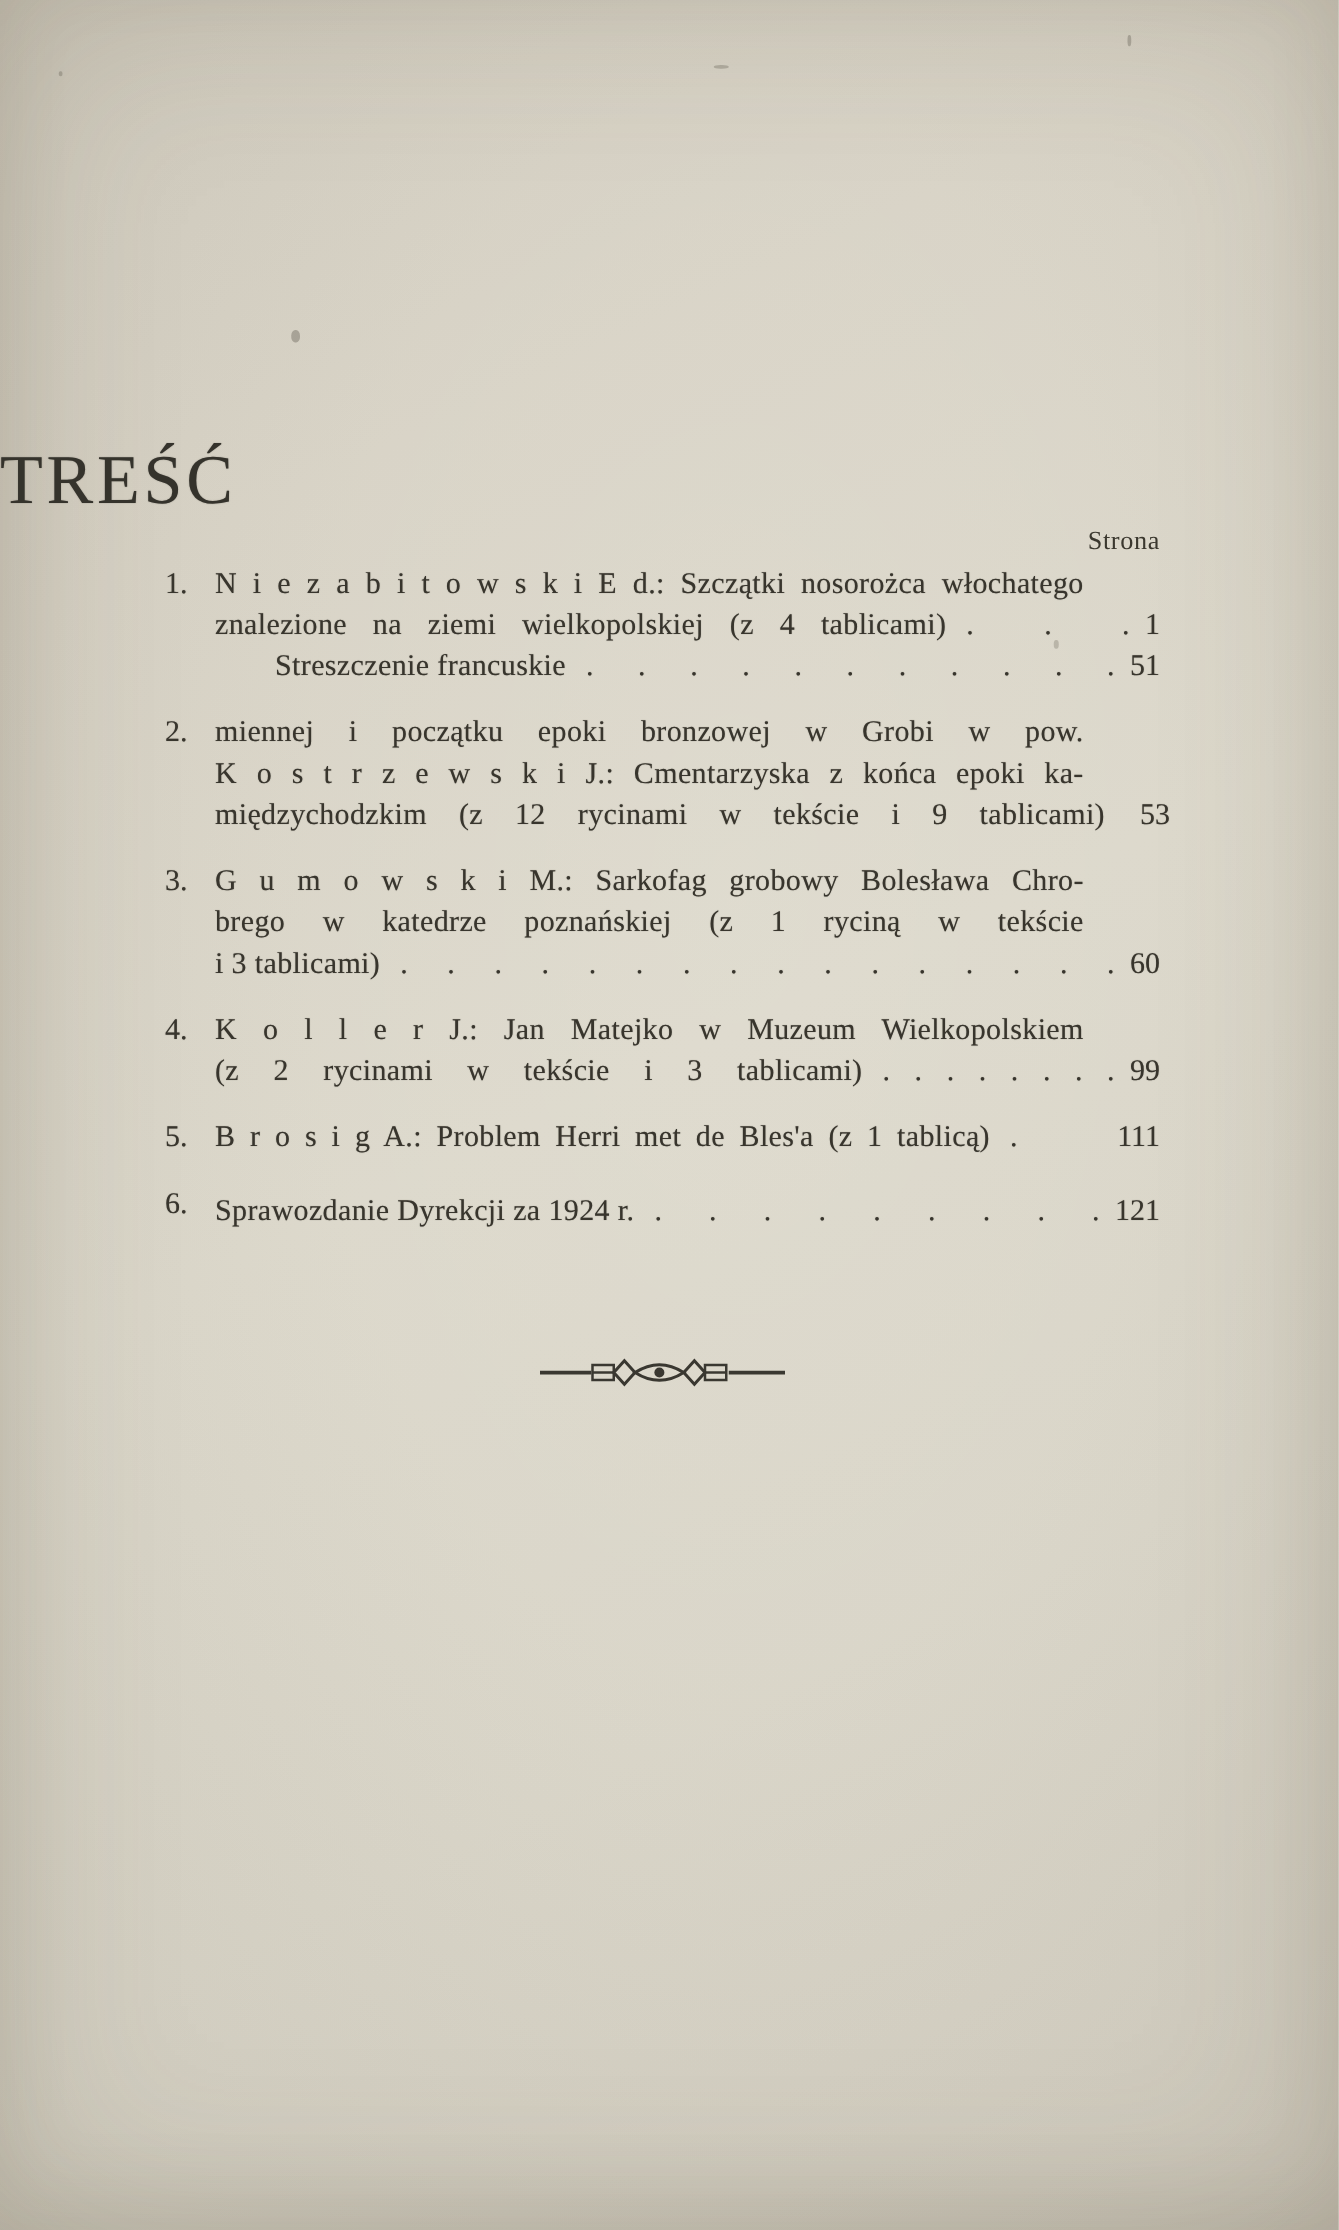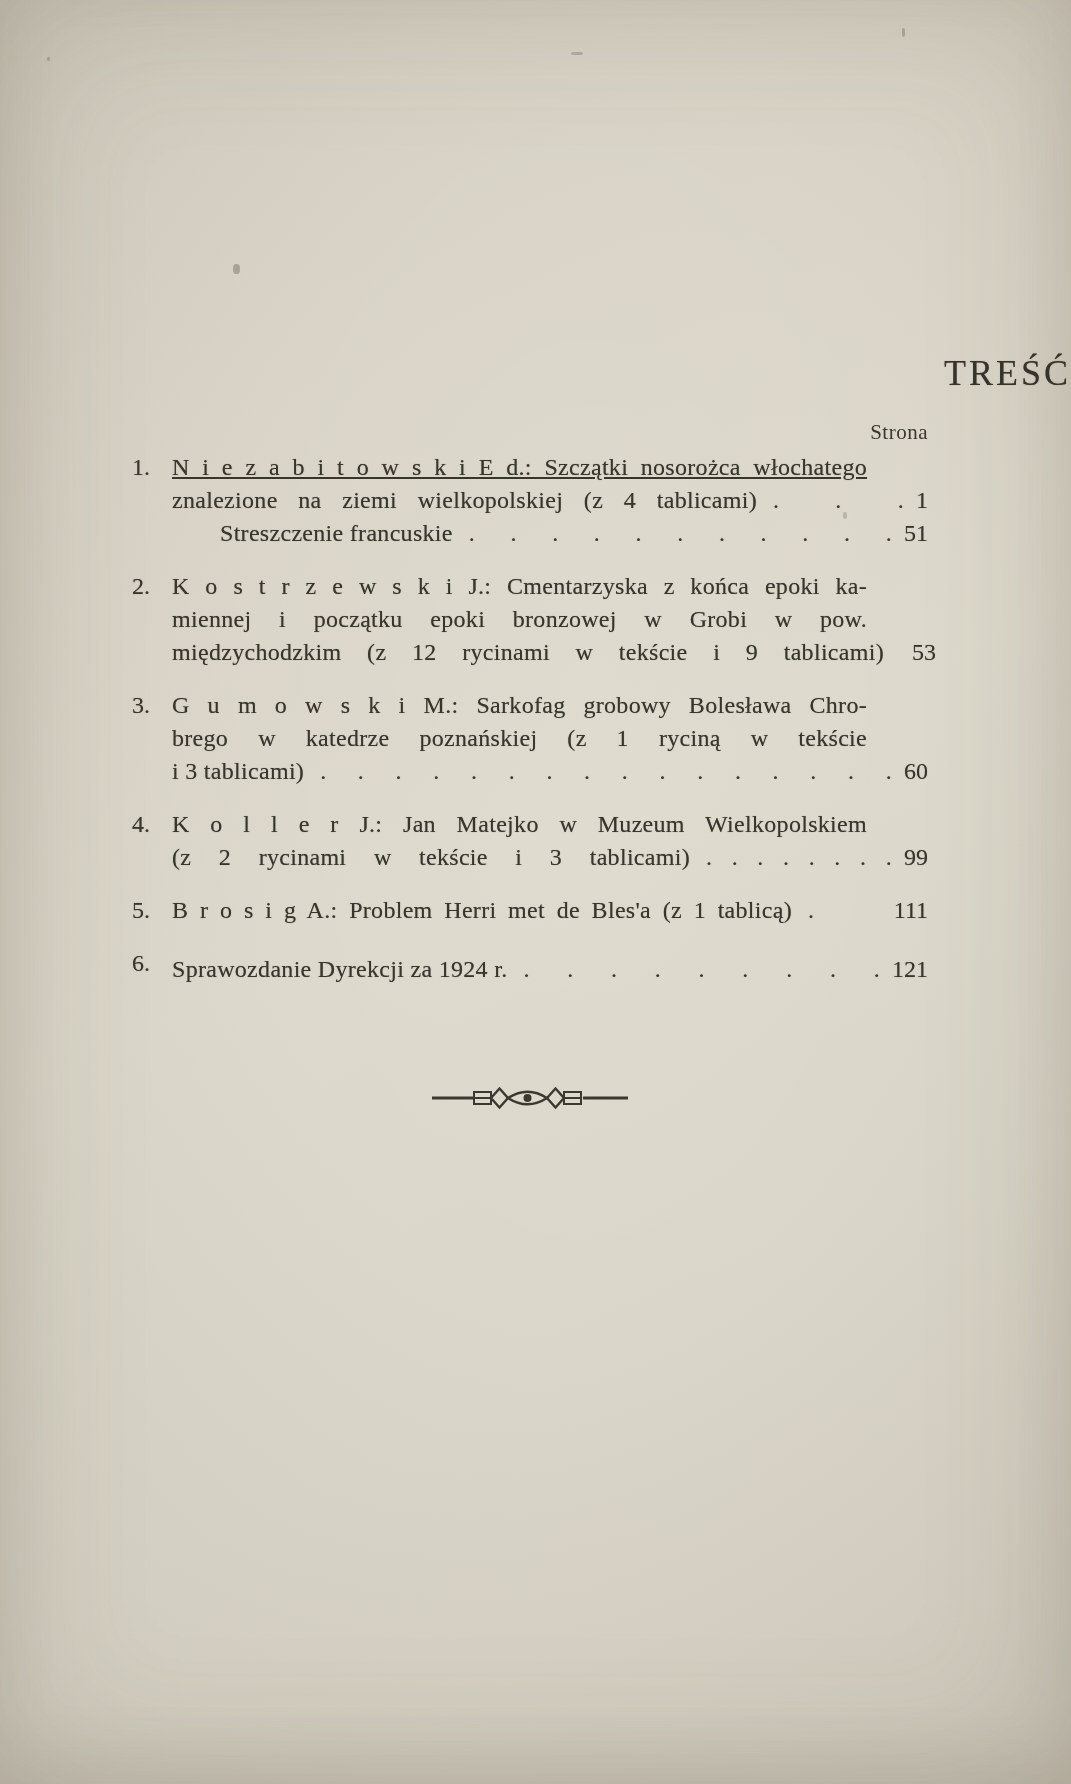--- a/index.html
+++ b/index.html
@@ -9,21 +9,21 @@
     font-family:"Liberation Serif","DejaVu Serif",serif;
     color:#38352d;
   }
   .vignette{
     position:absolute;inset:0;pointer-events:none;
     background:radial-gradient(ellipse at 55% 40%,rgba(255,255,248,0.10) 0%,rgba(255,255,248,0.03) 40%,rgba(72,64,48,0.07) 100%);
     box-shadow:inset 0 0 150px rgba(86,76,58,0.18), inset 0 -25px 60px rgba(86,76,58,0.10);
   }
   .page-title{
     position:absolute;top:352px;left:0;width:100%;
-    text-align:right;font-size:36px;letter-spacing:3px;
+    text-align:left;font-size:56px;letter-spacing:3px;
     color:#35332c;text-shadow:0 0 1px rgba(53,51,44,0.45);
   }
   .strona{
     position:absolute;top:420px;left:132px;width:796px;
     text-align:right;font-size:21px;letter-spacing:0.5px;
     color:#3b382f;
   }
   .toc{
     position:absolute;top:451px;left:132px;width:796px;
     font-size:24px;color:#38352d;text-shadow:0 0 0.8px rgba(56,53,45,0.5);
@@ -46,42 +46,42 @@
 
 <div class="page-title">TREŚĆ</div>
 
 <div class="strona">Strona</div>
 
 <div class="toc">
     <div class="entry">
       <div class="entry-number">1.</div>
       <div class="entry-lines">
         <div class="line">
-          <span class="t justify" style="width: 695px; text-decoration: underline;">N i e z a b i t o w s k i  E d.:  Szczątki nosorożca włochatego</span>
+          <span class="t justify" style="width: 695px;">N i e z a b i t o w s k i  E d.:  Szczątki nosorożca włochatego</span>
         </div>
         <div class="line">
           <span class="t justify" style="width: 585px;">znalezione na ziemi wielkopolskiej (z 4 tablicami)</span>
           <span class="dots">. . .</span>
           <span class="pg">1</span>
         </div>
         <div class="line" style="padding-left: 48px;">
           <span class="t">Streszczenie francuskie</span>
           <span class="dots">. . . . . . . . . . .</span>
           <span class="pg">51</span>
         </div>
       </div>
     </div>
     <div class="entry">
       <div class="entry-number">2.</div>
       <div class="entry-lines">
         <div class="line">
-          <span class="t justify" style="width: 695px;">K o s t r z e w s k i  J.:  Cmentarzyska z końca epoki ka-</span>
+          <span class="t justify" style="width: 695px;">miennej i początku epoki bronzowej w Grobi w pow.</span>
         </div>
         <div class="line">
-          <span class="t justify" style="width: 695px;">miennej i początku epoki bronzowej w Grobi w pow.</span>
+          <span class="t justify" style="width: 695px;">K o s t r z e w s k i  J.:  Cmentarzyska z końca epoki ka-</span>
         </div>
         <div class="line">
           <span class="t justify" style="width: 712px;">międzychodzkim (z 12 rycinami w tekście i 9 tablicami)</span>
           <span class="dots"></span>
           <span class="pg">53</span>
         </div>
       </div>
     </div>
     <div class="entry">
       <div class="entry-number">3.</div>

